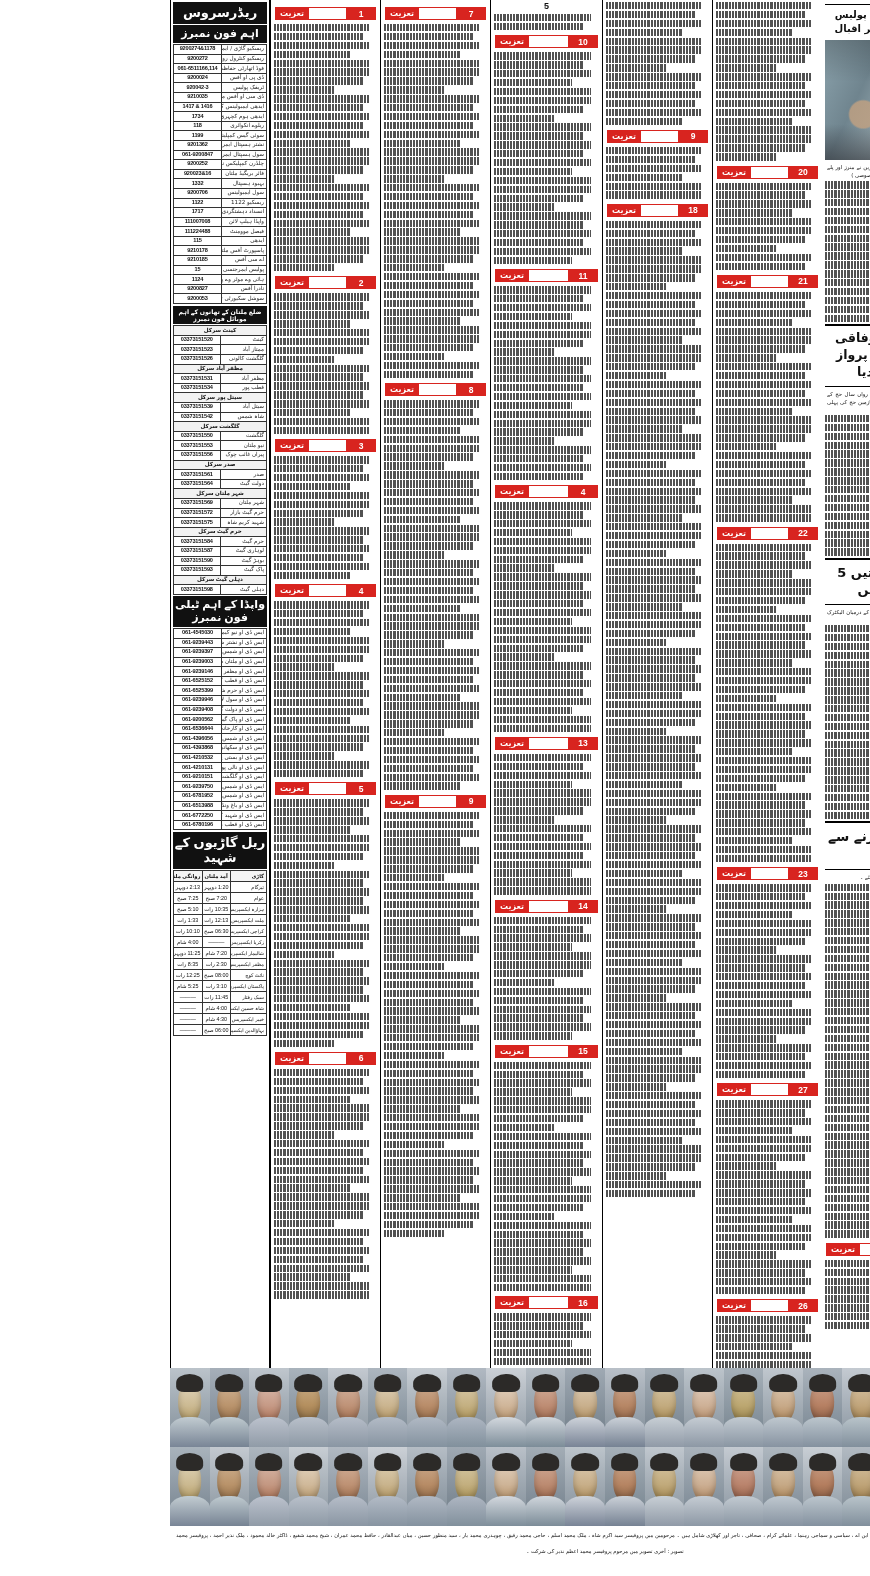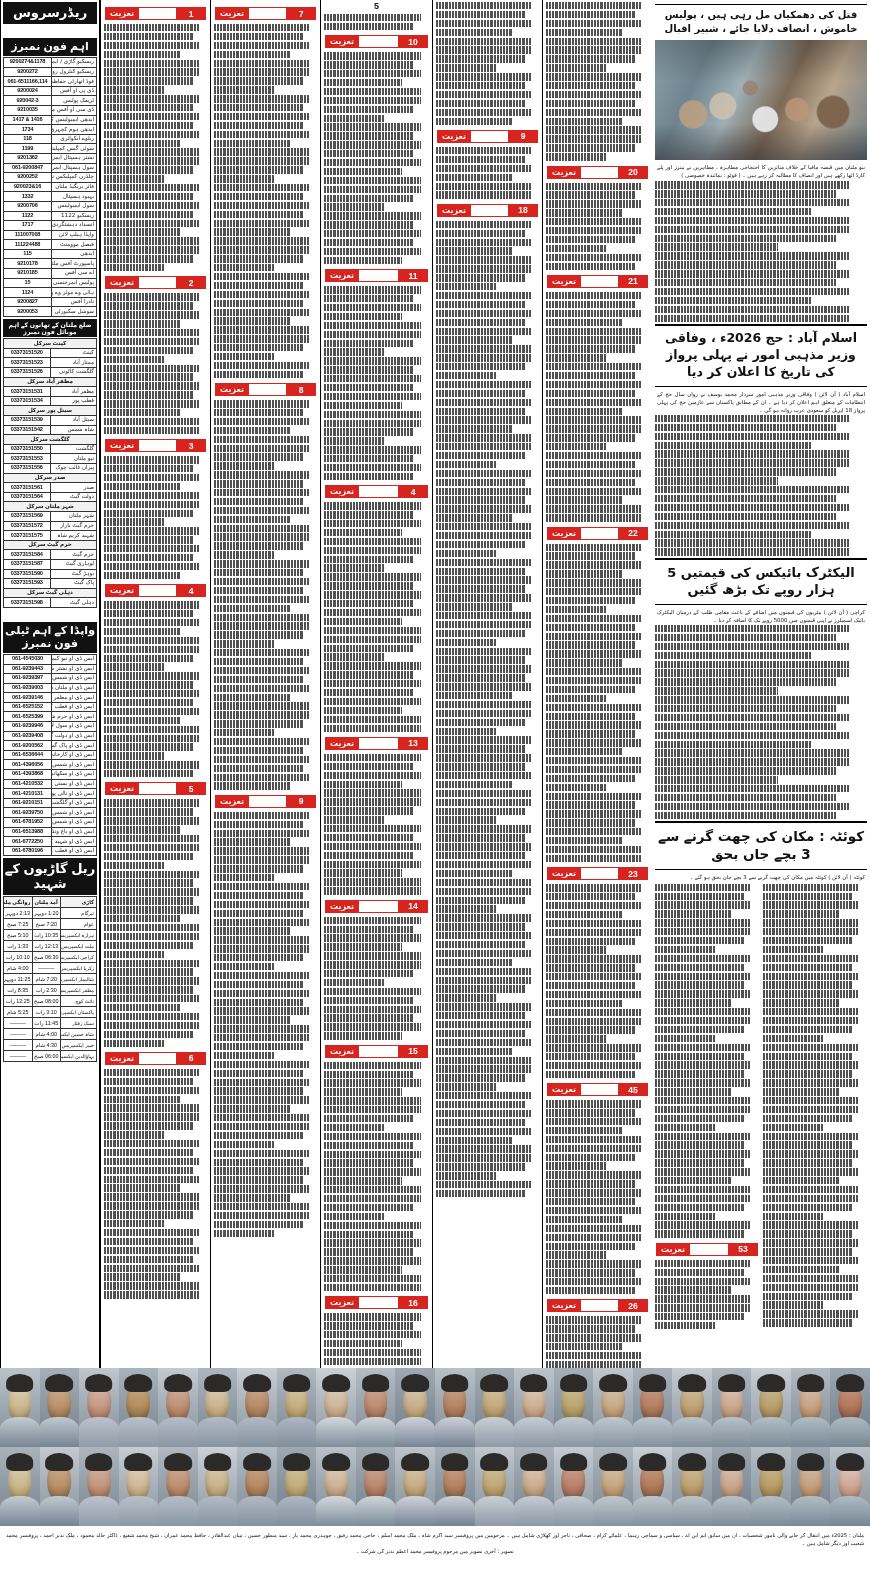--- a/index.html
+++ b/index.html
@@ -11,21 +11,21 @@
   body {
     width: 870px; height: 1576px;
     font-family: "Liberation Sans", "DejaVu Sans", sans-serif;
     position: relative;
     overflow: hidden;
     color: #111;
   }
 
   
   .page {
-    width: 870px; height: 1576px;
+    width: 700px; height: 1576px;
     position: relative;
     background: #fff;
   }
   .top-area {
     position: absolute;
     left: 0; top: 0;
     width: 870px; height: 1368px;
     display: flex;
     flex-direction: row-reverse;
   }
@@ -49,21 +49,21 @@
     letter-spacing: .3px;
     margin-top: 2px;
   }
   .sb-subbanner {
     background: #111;
     color: #fff;
     text-align: center;
     font-size: 11px;
     font-weight: bold;
     padding: 2px 0 3px;
-    margin-top: 14px;
+    margin-top: 1px;
   }
   .sb-sectionbar {
     background: #111;
     color: #fff;
     text-align: center;
     font-size: 6.2px;
     font-weight: bold;
     padding: 2px 1px;
     margin-top: 2px;
     line-height: 1.15;
@@ -1544,21 +1544,21 @@
             <div class="ln "></div>
             <div class="ln "></div>
             <div class="ln s3"></div>
             <div class="ln s2"></div>
             <div class="ln "></div>
             <div class="ln s3"></div>
             <div class="ln "></div>
             <div class="ln s3"></div>
           </div>
         <div class="ad-box">
-          <span class="ad-num">45</span>
+          <span class="ad-num">27</span>
           <span class="ad-gap"></span>
           <span class="ad-word">تعزیت</span>
         </div>
         <div class="body-text">
             <div class="ln "></div>
             <div class="ln s3"></div>
             <div class="ln "></div>
             <div class="ln s1"></div>
             <div class="ln "></div>
             <div class="ln "></div>

